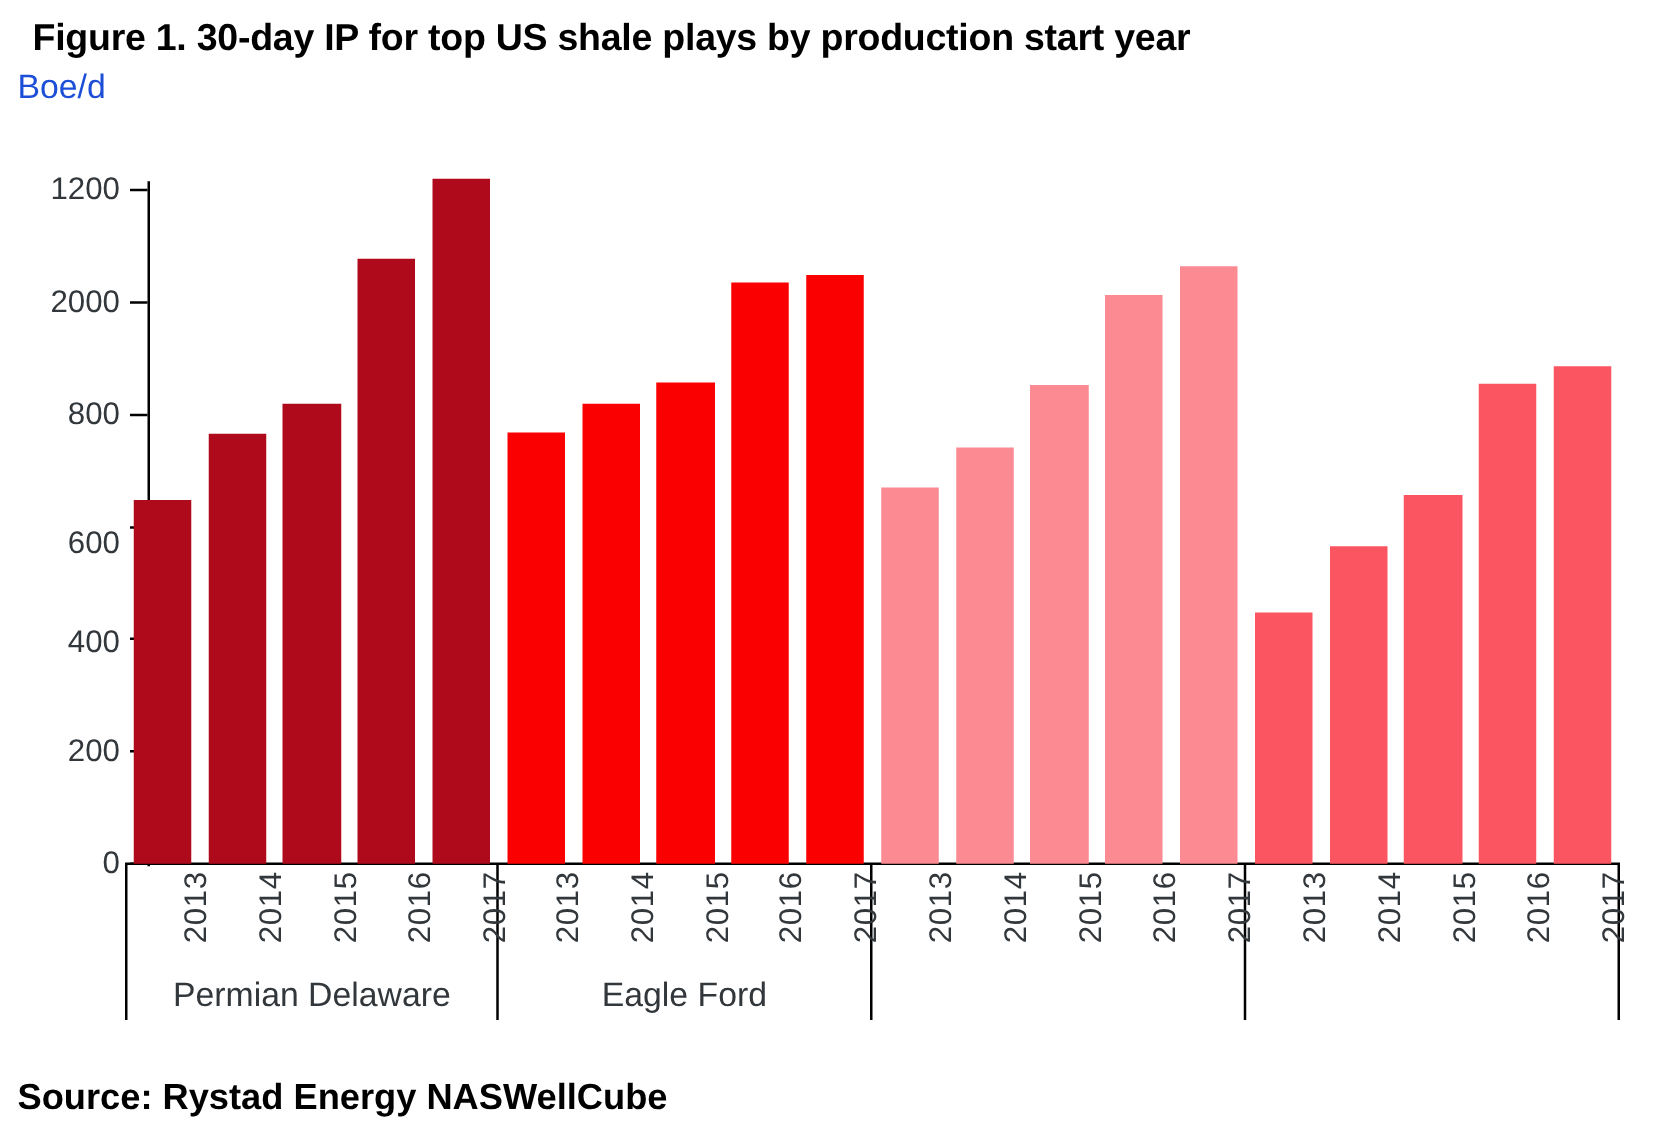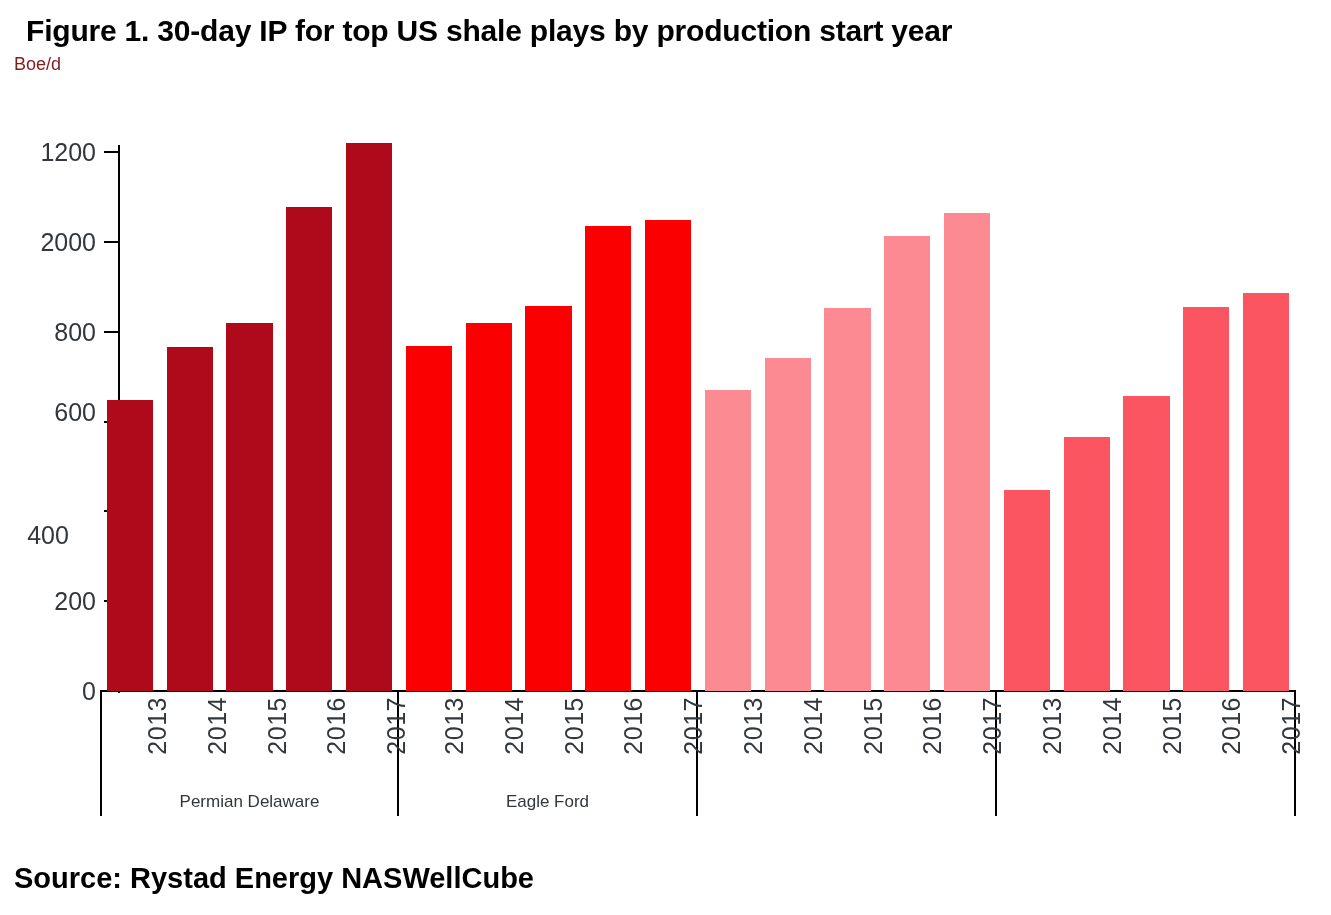--- a/index.html
+++ b/index.html
@@ -24,23 +24,23 @@
     font-size: 30px;
     font-weight: bold;
     letter-spacing: -0.2px;
     white-space: nowrap;
     color: #000000;
   }
   #axis-unit-label {
     position: absolute;
     left: 14px;
     top: 54px;
-    font-size: 18px;
+    font-size: 27px;
     font-weight: normal;
-    color: #7f1d1d;
+    color: #1d4ed8;
     white-space: nowrap;
   }
 
   
   #plot-area {
     position: absolute;
     left: 0;
     top: 0;
     width: 1331px;
     height: 915px;
@@ -123,21 +123,21 @@
     transform-origin: left top;
     transform: rotate(-90deg) translate(-100%, 0);
     letter-spacing: 0.5px;
   }
   .group-label {
     position: absolute;
     left: 0;
     right: 0;
     bottom: 4px;
     text-align: center;
-    font-size: 17px;
+    font-size: 27px;
     color: #32373c;
     white-space: nowrap;
   }
 
   
   #source-note {
     position: absolute;
     left: 14px;
     top: 862px;
     font-size: 29px;
@@ -154,23 +154,23 @@
 
 <div id="plot-area">
   <div id="y-axis-line"></div>
   <div id="x-axis-line"></div>
   <div id="y-ticks-layer">
       <div class="y-tick" style="top: 690px;"></div>
       <div class="y-tick-label" style="top: 691px;">0</div>
       <div class="y-tick" style="top: 600.167px;"></div>
       <div class="y-tick-label" style="top: 601.167px;">200</div>
       <div class="y-tick" style="top: 510.333px;"></div>
-      <div class="y-tick-label" style="top: 535px; text-align: center;">400</div>
+      <div class="y-tick-label" style="top: 514px;">400</div>
       <div class="y-tick" style="top: 420.5px;"></div>
-      <div class="y-tick-label" style="top: 412px;">600</div>
+      <div class="y-tick-label" style="top: 435px;">600</div>
       <div class="y-tick" style="top: 330.667px;"></div>
       <div class="y-tick-label" style="top: 331.667px;">800</div>
       <div class="y-tick" style="top: 240.833px;"></div>
       <div class="y-tick-label" style="top: 241.833px;">2000</div>
       <div class="y-tick" style="top: 151px;"></div>
       <div class="y-tick-label" style="top: 152px;">1200</div>
     </div>
   <div id="bars-layer">
       <div class="bar" title="Permian Delaware 2013: 648" style="left: 106.877px; width: 46.046px; height: 291.06px; background: rgb(174, 10, 28);"></div>
       <div class="bar" title="Permian Delaware 2014: 765" style="left: 166.677px; width: 46.046px; height: 343.613px; background: rgb(174, 10, 28);"></div>

